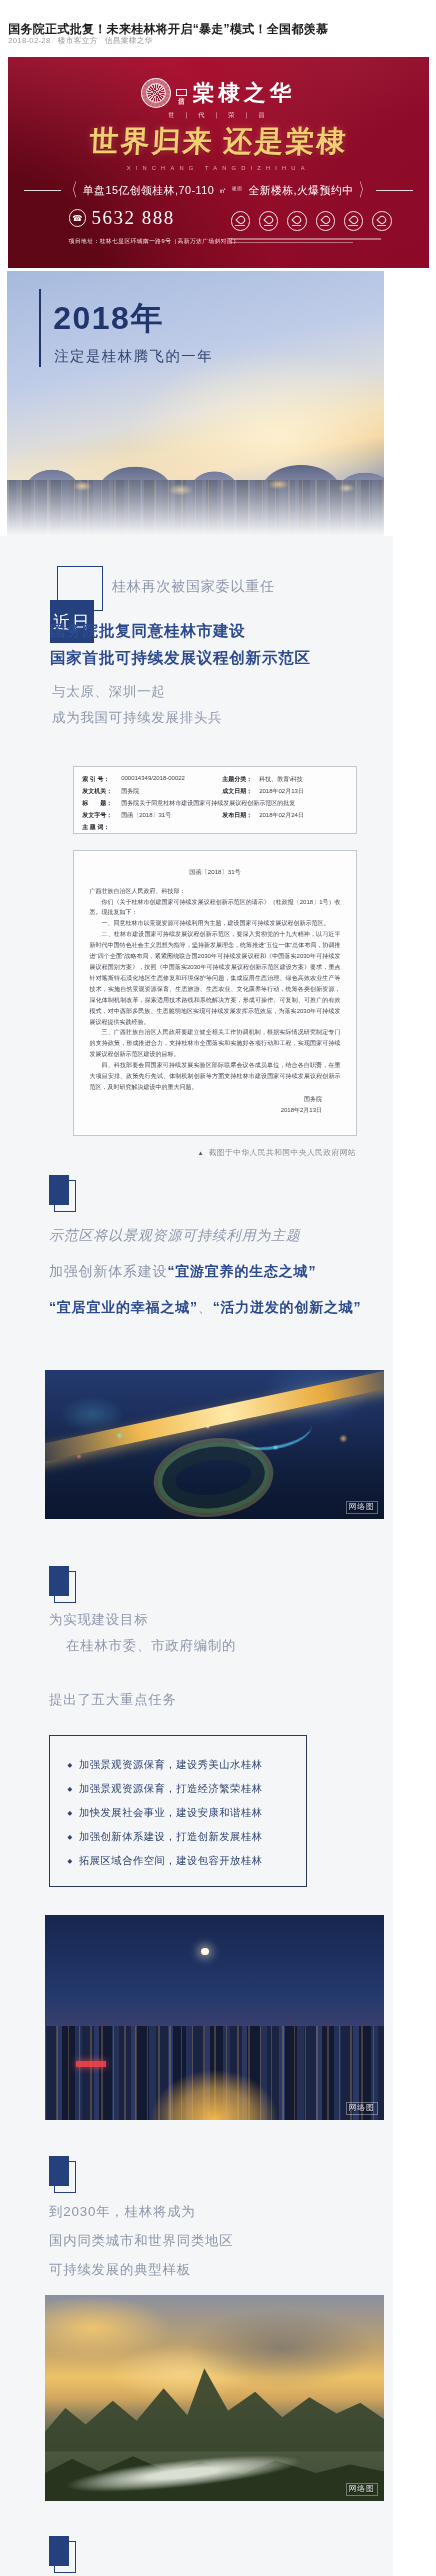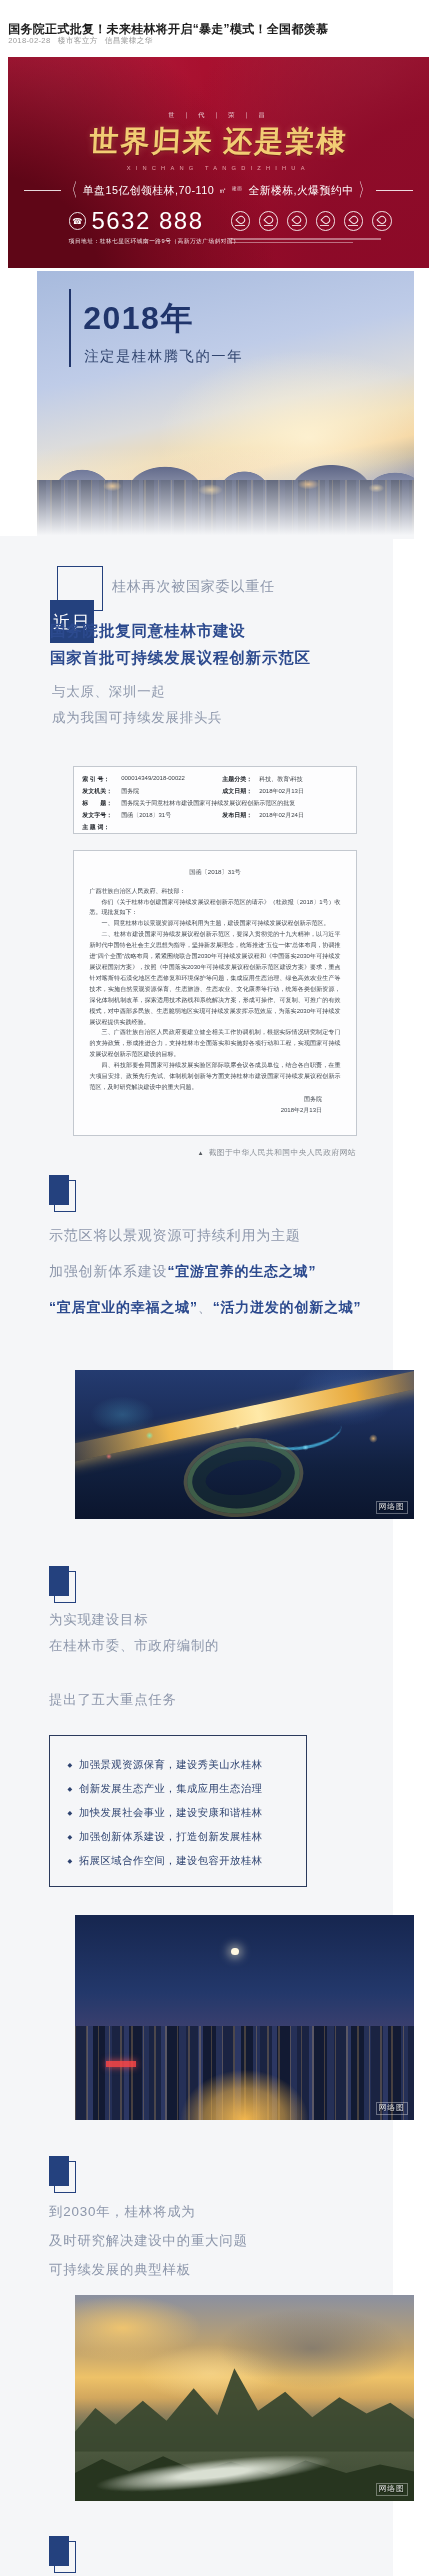--- a/index.html
+++ b/index.html
@@ -31,21 +31,21 @@
       font-family:"Liberation Serif",serif;font-weight:900;font-size:29px;letter-spacing:2.1px;color:#f2cd74;
       text-shadow:0 1px 1px rgba(80,20,5,.55),0 0 7.2px rgba(255,220,140,.25);transform:skewX(-3deg);}
   .b-en{position:absolute;left:0;top:108px;width:100%;text-align:center;font-size:5.7px;letter-spacing:5.2px;color:rgba(255,205,205,.75);}
   .b-offer{position:absolute;left:0;top:125px;width:100%;display:flex;justify-content:center;align-items:center;gap:4.6px;color:#fff;font-size:10.8px;letter-spacing:0.5px;}
   .b-offer .dash{width:37px;height:0.5px;background:rgba(255,255,255,.85);}
   .b-offer .brk{font-size:12.4px;font-weight:300;transform:scaleY(1.5);color:rgba(255,255,255,.9);}
   .b-offer .unit{font-size:7.7px;}
   .b-offer .unitnote{font-size:4.6px;opacity:.85;margin:0 1.5px 0 0.5px;display:inline-block;transform:translateY(-2.1px);}
   .b-phone{position:absolute;left:61px;top:150px;display:flex;align-items:center;gap:5.2px;color:#fff;}
   .ph-icon{width:15.5px;height:15.5px;border-radius:50%;border:1px solid rgba(255,255,255,.9);display:flex;align-items:center;justify-content:center;font-size:8.2px;}
-  .ph-num{font-family:Liberation Sans, sans-serif;font-size:24px;letter-spacing:1.5px;text-align:right;}
+  .ph-num{font-family:Liberation Serif, serif;font-size:19px;letter-spacing:1.5px;text-align:right;}
   .b-addr{position:absolute;left:61px;top:181px;color:rgba(255,255,255,.92);font-size:5.7px;letter-spacing:0.5px;}
   .b-icons{position:absolute;left:223px;top:154px;display:flex;gap:8.8px;}
   .bi{width:17.5px;height:17.5px;border-radius:50%;border:0.8px solid rgba(255,255,255,.88);position:relative;}
   .bi i{position:absolute;left:5.2px;top:4.1px;width:6.2px;height:6.2px;border:0.8px solid rgba(255,255,255,.9);border-radius:50% 50% 50% 0;transform:rotate(45deg);}
   .bi em{position:absolute;left:3.6px;bottom:3.6px;width:9.3px;height:1px;background:rgba(255,255,255,.8);}
   .b-fine{position:absolute;left:223px;top:181px;}
   .b-fine i{display:block;width:150px;height:1.5px;background:rgba(255,255,255,.42);margin-bottom:2.1px;}
   .b-fine i:last-child{width:122px;}
 
   
@@ -109,21 +109,21 @@
   .doc-sig{margin-top:1px;text-align:right;padding-right:18.5px;font-size:6px;line-height:1.9;color:#3f454d;}
   .doc-caption{left:150px;top:1148px;width:206px;text-align:right;font-size:7.7px;color:#8a8f96;letter-spacing:0.5px;}
   .cap-marker{color:#555a60;font-size:6.2px;margin-right:4.6px;}
 
   
   .taskbox{left:49px;top:1735px;width:258px;height:152px;border:1px solid #2b3a5c;box-sizing:border-box;padding:16.5px 17.5px;}
   .taskbox .t{font-size:10.3px;color:#2e4370;letter-spacing:0.5px;line-height:23px;white-space:nowrap;}
   .taskbox .dm{font-size:6.2px;margin-right:6.2px;position:relative;top:-1px;}
 
   
-  .imgart{overflow:hidden;margin-left:30px;}
+  .imgart{overflow:hidden;}
   .wm{position:absolute;right:6.2px;bottom:5.2px;color:rgba(255,255,255,.88);font-size:7.7px;letter-spacing:1px;
       text-shadow:0 0.5px 1px rgba(0,0,0,.6);border:0.5px solid rgba(255,255,255,.35);padding:0.5px 2.1px;}
 
   .img-bridge{left:45px;top:1370px;width:339px;height:149px;
      background:
        radial-gradient(77px 46px at 80% 16%, rgba(90,140,220,.30), rgba(90,140,220,0) 70%),
        radial-gradient(46px 26px at 14% 30%, rgba(90,200,230,.25), rgba(90,200,230,0) 70%),
        linear-gradient(180deg,#243b70 0%,#1b2d59 35%,#11203f 65%,#0b152d 100%);}
   .img-bridge .road{position:absolute;left:-4%;top:24%;width:112%;height:17.5px;border-radius:4.1px;
      background:linear-gradient(90deg, rgba(250,190,80,.15), #f0b94e 28%, #ffe9a8 52%, #e8a93c 78%, rgba(232,169,60,.12));
@@ -175,20 +175,25 @@
 <body>
 
 <div class="page">
 
   <h1 class="abs title">国务院正式批复！未来桂林将开启“暴走”模式！全国都羡慕</h1>
   <div class="abs meta">
     <span>2018-02-28</span><span>楼市客立方</span><span>信昌棠棣之华</span>
   </div>
 
   <div class="abs banner">
+    <div class="b-brand">
+      <span class="medallion"></span>
+      <span class="b-xc">信昌</span>
+      <span class="b-big">棠棣之华</span>
+    </div>
     <div class="b-sub">世 ｜ 代 ｜ 荣 ｜ 昌</div>
     <div class="b-slogan">世界归来  还是棠棣</div>
     <div class="b-en">XINCHANG TANGDIZHIHUA</div>
     <div class="b-offer">
       <span class="dash"></span>
         <span class="brk">〈</span>
         <span>单盘15亿创领桂林,70-110</span>
         <span class="unit">㎡</span>
         <span class="unitnote">建面</span>
         <span>全新楼栋,火爆预约中</span>
@@ -296,66 +301,66 @@
   </div>
 
   <div class="abs doc-caption">
     <span class="cap-marker">▲</span><span>截图于中华人民共和国中央人民政府网站</span>
   </div>
 
   <div class="badge sm" style="left:49px;top:1175px;">
     <i class="b-out"></i>
       <span class="b-fill"></span>
   </div>
-  <div class="abs lead" style="left:49px;top:1227px;">示范区将以景观资源可持续利用为主题</div>
+  <div class="abs lead" style="left:49px;top:1227px;font-style:italic;">示范区将以景观资源可持续利用为主题</div>
   <div class="abs lead" style="left:49px;top:1263px;">
     <span>加强创新体系建设</span><b>“宜游宜养的生态之城”</b>
   </div>
   <div class="abs lead" style="left:49px;top:1299px;">
     <b>“宜居宜业的幸福之城”</b><span>、</span><b>“活力迸发的创新之城”</b>
   </div>
 
   <div class="abs img-bridge imgart">
     <i class="road"></i>
     <i class="arch"></i>
     <i class="ring"></i>
     <i class="dots"></i>
     <span class="wm">网络图</span>
   </div>
 
   <div class="badge sm" style="left:49px;top:1566px;">
     <i class="b-out"></i>
       <span class="b-fill"></span>
   </div>
   <div class="abs lead" style="left:49px;top:1611px;font-size:13.4px;">为实现建设目标</div>
-  <div class="abs lead" style="left:49px;top:1637px;font-size:13.4px;">在桂林市委、市政府编制的</div>
+  <div class="abs lead" style="left:66px;top:1637px;font-size:13.4px;">在桂林市委、市政府编制的</div>
   <div class="abs lead" style="left:49px;top:1691px;font-size:13.4px;">提出了五大重点任务</div>
 
   <div class="abs taskbox">
     <div class="t"><span class="dm">◆</span><span>加强景观资源保育，建设秀美山水桂林</span></div>
-    <div class="t"><span class="dm">◆</span><span>创新发展生态产业，集成应用生态治理</span></div>
+    <div class="t"><span class="dm">◆</span><span>加强景观资源保育，打造经济繁荣桂林</span></div>
     <div class="t"><span class="dm">◆</span><span>加快发展社会事业，建设安康和谐桂林</span></div>
     <div class="t"><span class="dm">◆</span><span>加强创新体系建设，打造创新发展桂林</span></div>
     <div class="t"><span class="dm">◆</span><span>拓展区域合作空间，建设包容开放桂林</span></div>
   </div>
 
   <div class="abs img-city imgart">
     <i class="moon"></i>
     <i class="blds"></i>
     <i class="road"></i>
     <i class="neon"></i>
     <span class="wm">网络图</span>
   </div>
 
   <div class="badge sm" style="left:49px;top:2156px;">
     <i class="b-out"></i>
       <span class="b-fill"></span>
   </div>
   <div class="abs lead" style="left:49px;top:2203px;font-size:13.4px;">到2030年，桂林将成为</div>
-  <div class="abs lead" style="left:49px;top:2232px;font-size:13.4px;">及时研究解决建设中的重大问题</div>
+  <div class="abs lead" style="left:49px;top:2232px;font-size:13.4px;">国内同类城市和世界同类地区</div>
   <div class="abs lead" style="left:49px;top:2261px;font-size:13.4px;">可持续发展的典型样板</div>
 
   <div class="abs img-karst imgart">
     <i class="peaks"></i>
     <i class="ridge"></i>
     <i class="river"></i>
     <span class="wm">网络图</span>
   </div>
 
   <div class="badge sm" style="left:49px;top:2536px;">

